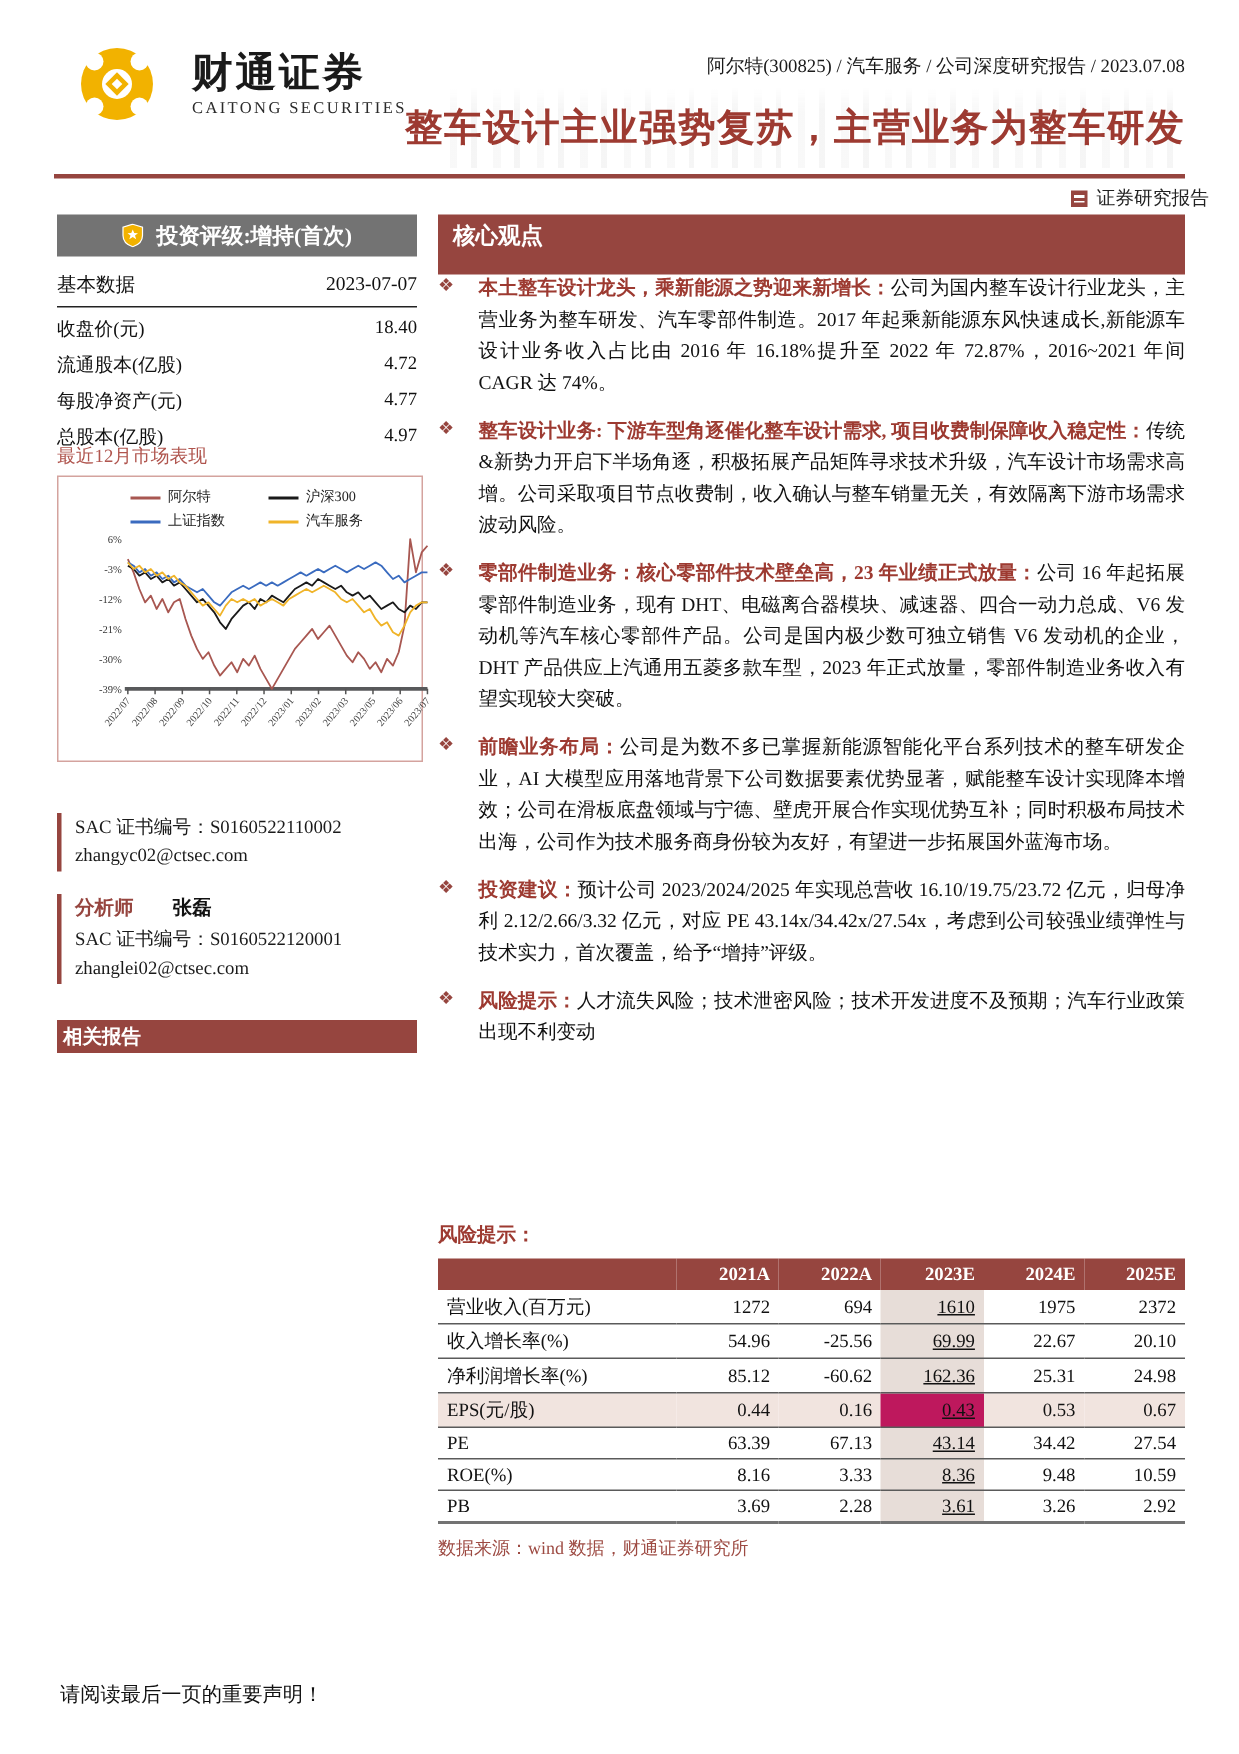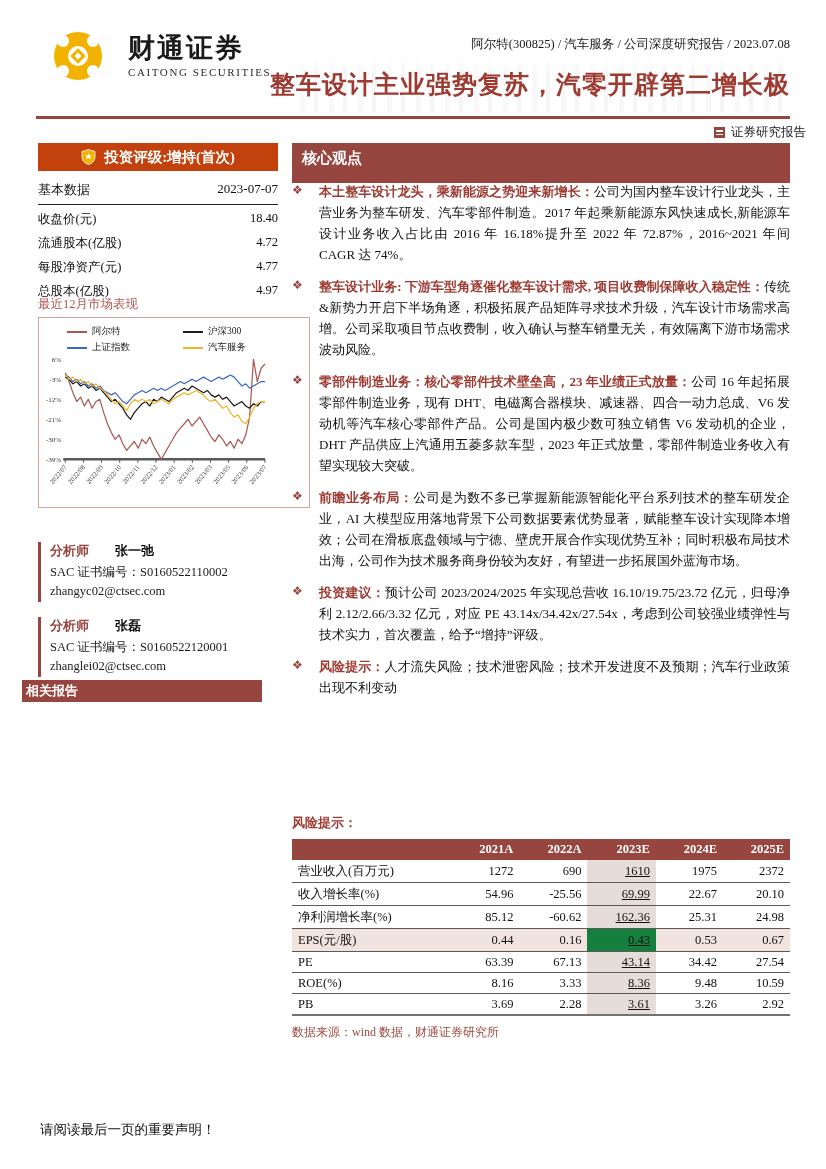--- a/index.html
+++ b/index.html
@@ -22,62 +22,62 @@
   }
   .doc-title{position:absolute;right:36px;top:68px;font-size:25px;font-weight:bold;
     color:#9d3a31;letter-spacing:1px;z-index:2;}
   .top-rule{position:absolute;left:36px;right:36px;top:116px;height:3px;background:#96453f;}
   .sec-tag{position:absolute;right:20px;top:124px;display:flex;align-items:center;gap:6px;
     font-size:12.5px;color:#222;}
   .doc-icon{width:11px;height:11px;background:#96453f;display:inline-block;position:relative;}
   .doc-icon:before{content:"";position:absolute;left:2px;right:2px;top:3px;height:1.5px;background:#fff;}
   .doc-icon:after{content:"";position:absolute;left:2px;right:2px;top:6.5px;height:1.5px;background:#fff;}
   
-  .rating-banner{position:absolute;left:38px;top:143px;width:240px;height:28px;background:#c2410c;
+  .rating-banner{position:absolute;left:38px;top:143px;width:240px;height:28px;background:#737373;
     color:#fff;display:flex;align-items:center;justify-content:center;gap:8px;
     font-size:14.5px;font-weight:bold;box-sizing:border-box;}
   .basic{position:absolute;left:38px;top:181px;width:240px;font-size:12.5px;}
   .basic-head{display:flex;justify-content:space-between;font-weight:normal;font-size:13px;
     border-bottom:1.5px solid #222;padding-bottom:5px;margin-bottom:2px;}
   .basic-row{display:flex;justify-content:space-between;padding:3.5px 0;}
   .market-title{position:absolute;left:38px;top:296px;font-size:12.5px;color:#b0554e;}
-  .chart-box{position:absolute;left:38px;top:317px;width:272px;height:191px;border:1px solid #d4a39e;
-    box-sizing:border-box;padding:7px 4px 0 0;}
+  .chart-box{position:absolute;left:38px;top:317px;width:244px;height:191px;border:1px solid #d4a39e;
+    box-sizing:border-box;padding:7px 4px 0 20px;text-align:center;}
   .legend{display:grid;grid-template-columns:1fr 1fr;row-gap:3px;column-gap:4px;
     padding:0 10px 2px 28px;}
   .legend-item{display:flex;align-items:center;gap:5px;font-size:9.5px;color:#222;}
   .legend-swatch{width:20px;height:2px;flex:0 0 auto;}
   
   .analysts{position:absolute;left:38px;top:542px;width:240px;}
   .analyst{border-left:3px solid #96453f;padding-left:9px;margin-bottom:15px;}
   .analyst .l1{font-size:13px;font-weight:bold;margin-bottom:3px;}
   .analyst .role{color:#96453f;margin-right:26px;}
   .analyst .l2,.analyst .l3{font-size:12.5px;line-height:1.55;color:#1a1a1a;}
-  .related-banner{position:absolute;left:22px;top:680px;width:240px;height:22px;background:#96453f;
+  .related-banner{position:absolute;left:38px;top:680px;width:240px;height:22px;background:#96453f;
     color:#fff;font-size:13px;font-weight:bold;line-height:22px;padding-left:4px;box-sizing:border-box;}
   
   .core-banner{position:absolute;left:292px;top:143px;width:498px;height:40px;background:#96453f;
     color:#fff;font-size:15px;font-weight:bold;line-height:30px;padding-left:10px;box-sizing:border-box;}
   .bullets{position:absolute;left:292px;top:181px;width:498px;}
   .bullet{display:flex;margin-bottom:11px;}
   .bullet .mark{width:27px;flex:0 0 auto;color:#96453f;font-size:12px;padding-top:2px;}
   .bullet .txt{flex:1;font-size:13px;line-height:21px;text-align:justify;}
   .lead{color:#9d3a31;font-weight:bold;}
   
   .forecast{position:absolute;left:292px;top:814px;width:498px;}
   .forecast-title{color:#9d3a31;font-weight:bold;font-size:13px;margin-bottom:7px;}
   table{width:100%;border-collapse:collapse;font-size:12.5px;}
   th{background:#96453f;color:#fff;font-weight:bold;padding:3px 6px;text-align:right;}
   th:first-child{text-align:left;}
   td{padding:2.5px 6px;border-bottom:1px solid #5a5a5a;text-align:right;color:#111;}
   td:first-child{text-align:left;}
   tr:last-child td{border-bottom:2px solid #737373;}
   td.col-hl{background:#e7ddd8;text-decoration:underline;}
   tr.row-hl td{background:#f1e4df;}
-  tr.row-hl td.col-hl{background:#15803d;}
+  tr.row-hl td.col-hl{background:#be185d;}
   .source{margin-top:8px;color:#9d4a42;font-size:12px;}
   
   .footer{position:absolute;left:40px;top:1121px;font-size:13.5px;color:#111;}
 </style>
 </head>
 <body>
 
 <div class="logo">
   <svg width="52" height="52" viewBox="0 0 52 52">
     <circle cx="26" cy="26" r="24" fill="#F2B200"></circle>
@@ -89,21 +89,21 @@
     <rect x="20.5" y="20.5" width="11" height="11" fill="#F2B200" transform="rotate(45 26 26)"></rect>
     <rect x="23.5" y="23.5" width="5" height="5" fill="#fff" transform="rotate(45 26 26)"></rect>
   </svg>
   <div class="logo-text">
     <div class="cn">财通证券</div>
     <div class="en">CAITONG SECURITIES</div>
   </div>
 </div>
 <div class="meta-line">阿尔特(300825) / 汽车服务 / 公司深度研究报告 / 2023.07.08</div>
 <div class="skyline"></div>
-<div class="doc-title">整车设计主业强势复苏，汽零开辟第二增长极</div>
+<div class="doc-title">整车设计主业强势复苏，主营业务为整车研发</div>
 <div class="top-rule"></div>
 <div class="sec-tag">
   <span class="doc-icon"></span>
   <span>证券研究报告</span>
 </div>
 
 <div class="rating-banner">
   <svg width="15" height="16" viewBox="0 0 15 16">
     <path d="M7.5 0.5 L14 2.5 V8 C14 12 11 14.4 7.5 15.5 C4 14.4 1 12 1 8 V2.5 Z" fill="#F2B200" stroke="#fff" stroke-width="0.8"></path>
     <path d="M7.5 4 L8.5 6.4 L11 6.5 L9 8 L9.8 10.5 L7.5 9 L5.2 10.5 L6 8 L4 6.5 L6.5 6.4 Z" fill="#fff"></path>
@@ -191,21 +191,20 @@
       <text transform="translate(226,110) rotate(-50)" text-anchor="end" font-size="6.8" fill="#444">2023/07</text>
       <polyline points="26.0,16.2 29.8,25.0 33.6,36.0 37.4,44.8 41.2,40.4 45.0,49.2 48.8,42.6 52.7,51.4 56.5,44.8 60.3,42.6 64.1,55.8 67.9,66.8 71.7,75.6 75.5,82.2 79.3,77.8 83.1,86.6 86.9,93.2 90.7,88.8 94.5,84.4 98.3,91.0 102.2,82.2 106.0,86.6 109.8,80.0 113.6,88.8 117.4,95.4 121.2,102.0 125.0,95.4 128.8,88.8 132.6,82.2 136.4,75.6 140.2,71.2 144.0,66.8 147.8,62.4 151.7,69.0 155.5,64.6 159.3,60.2 163.1,66.8 166.9,73.4 170.7,80.0 174.5,84.4 178.3,77.8 182.1,82.2 185.9,88.8 189.7,84.4 193.5,91.0 197.3,82.2 201.2,86.6 205.0,77.8 208.8,60.2 212.6,3.0 216.4,25.0 220.2,11.8 224.0,7.4" fill="none" stroke="#A85751" stroke-width="1.2" stroke-linejoin="round"></polyline>
       <polyline points="26.0,20.6 29.8,22.8 33.6,27.2 37.4,25.0 41.2,29.4 45.0,27.2 48.8,31.6 52.7,29.4 56.5,33.8 60.3,31.6 64.1,36.0 67.9,40.4 71.7,44.8 75.5,42.6 79.3,47.0 83.1,51.4 86.9,58.0 90.7,62.4 94.5,55.8 98.3,51.4 102.2,47.0 106.0,44.8 109.8,49.2 113.6,42.6 117.4,44.8 121.2,40.4 125.0,42.6 128.8,44.8 132.6,40.4 136.4,36.0 140.2,33.8 144.0,31.6 147.8,33.8 151.7,29.4 155.5,31.6 159.3,33.8 163.1,36.0 166.9,33.8 170.7,38.2 174.5,40.4 178.3,38.2 182.1,42.6 185.9,40.4 189.7,44.8 193.5,49.2 197.3,47.0 201.2,44.8 205.0,49.2 208.8,51.4 212.6,47.0 216.4,49.2 220.2,44.8 224.0,44.8" fill="none" stroke="#1A1A1A" stroke-width="1.2" stroke-linejoin="round"></polyline>
       <polyline points="26.0,18.4 29.8,20.6 33.6,25.0 37.4,22.8 41.2,27.2 45.0,25.0 48.8,29.4 52.7,27.2 56.5,31.6 60.3,29.4 64.1,33.8 67.9,36.0 71.7,38.2 75.5,36.0 79.3,40.4 83.1,44.8 86.9,47.0 90.7,42.6 94.5,38.2 98.3,36.0 102.2,33.8 106.0,36.0 109.8,33.8 113.6,31.6 117.4,33.8 121.2,31.6 125.0,33.8 128.8,31.6 132.6,29.4 136.4,27.2 140.2,25.0 144.0,27.2 147.8,25.0 151.7,22.8 155.5,25.0 159.3,22.8 163.1,20.6 166.9,22.8 170.7,25.0 174.5,22.8 178.3,20.6 182.1,22.8 185.9,20.6 189.7,18.4 193.5,20.6 197.3,25.0 201.2,29.4 205.0,27.2 208.8,31.6 212.6,29.4 216.4,27.2 220.2,25.0 224.0,25.0" fill="none" stroke="#3A6BBF" stroke-width="1.2" stroke-linejoin="round"></polyline>
       <polyline points="26.0,18.4 29.8,22.8 33.6,20.6 37.4,25.0 41.2,22.8 45.0,27.2 48.8,25.0 52.7,29.4 56.5,27.2 60.3,31.6 64.1,33.8 67.9,38.2 71.7,42.6 75.5,47.0 79.3,44.8 83.1,49.2 86.9,53.6 90.7,47.0 94.5,42.6 98.3,44.8 102.2,42.6 106.0,44.8 109.8,42.6 113.6,47.0 117.4,44.8 121.2,42.6 125.0,44.8 128.8,47.0 132.6,42.6 136.4,40.4 140.2,38.2 144.0,36.0 147.8,38.2 151.7,36.0 155.5,33.8 159.3,36.0 163.1,38.2 166.9,42.6 170.7,44.8 174.5,42.6 178.3,47.0 182.1,51.4 185.9,49.2 189.7,55.8 193.5,60.2 197.3,58.0 201.2,64.6 205.0,66.8 208.8,60.2 212.6,51.4 216.4,47.0 220.2,44.8 224.0,44.8" fill="none" stroke="#F0B429" stroke-width="1.2" stroke-linejoin="round"></polyline>
     </svg>
 </div>
 
 <div class="analysts">
     <div class="analyst">
-      <div class="l1"><span class="role">分析师</span><span>张一弛</span></div>
       <div class="l2">SAC 证书编号：S0160522110002</div>
       <div class="l3">zhangyc02@ctsec.com</div>
     </div>
     <div class="analyst">
       <div class="l1"><span class="role">分析师</span><span>张磊</span></div>
       <div class="l2">SAC 证书编号：S0160522120001</div>
       <div class="l3">zhanglei02@ctsec.com</div>
     </div>
   </div>
 
@@ -249,21 +248,21 @@
           <th>2022A</th>
           <th>2023E</th>
           <th>2024E</th>
           <th>2025E</th>
         </tr>
       </thead>
     <tbody>
         <tr>
           <td>营业收入(百万元)</td>
           <td>1272</td>
-          <td>690</td>
+          <td>694</td>
           <td class="col-hl">1610</td>
           <td>1975</td>
           <td>2372</td>
         </tr>
         <tr>
           <td>收入增长率(%)</td>
           <td>54.96</td>
           <td>-25.56</td>
           <td class="col-hl">69.99</td>
           <td>22.67</td>

